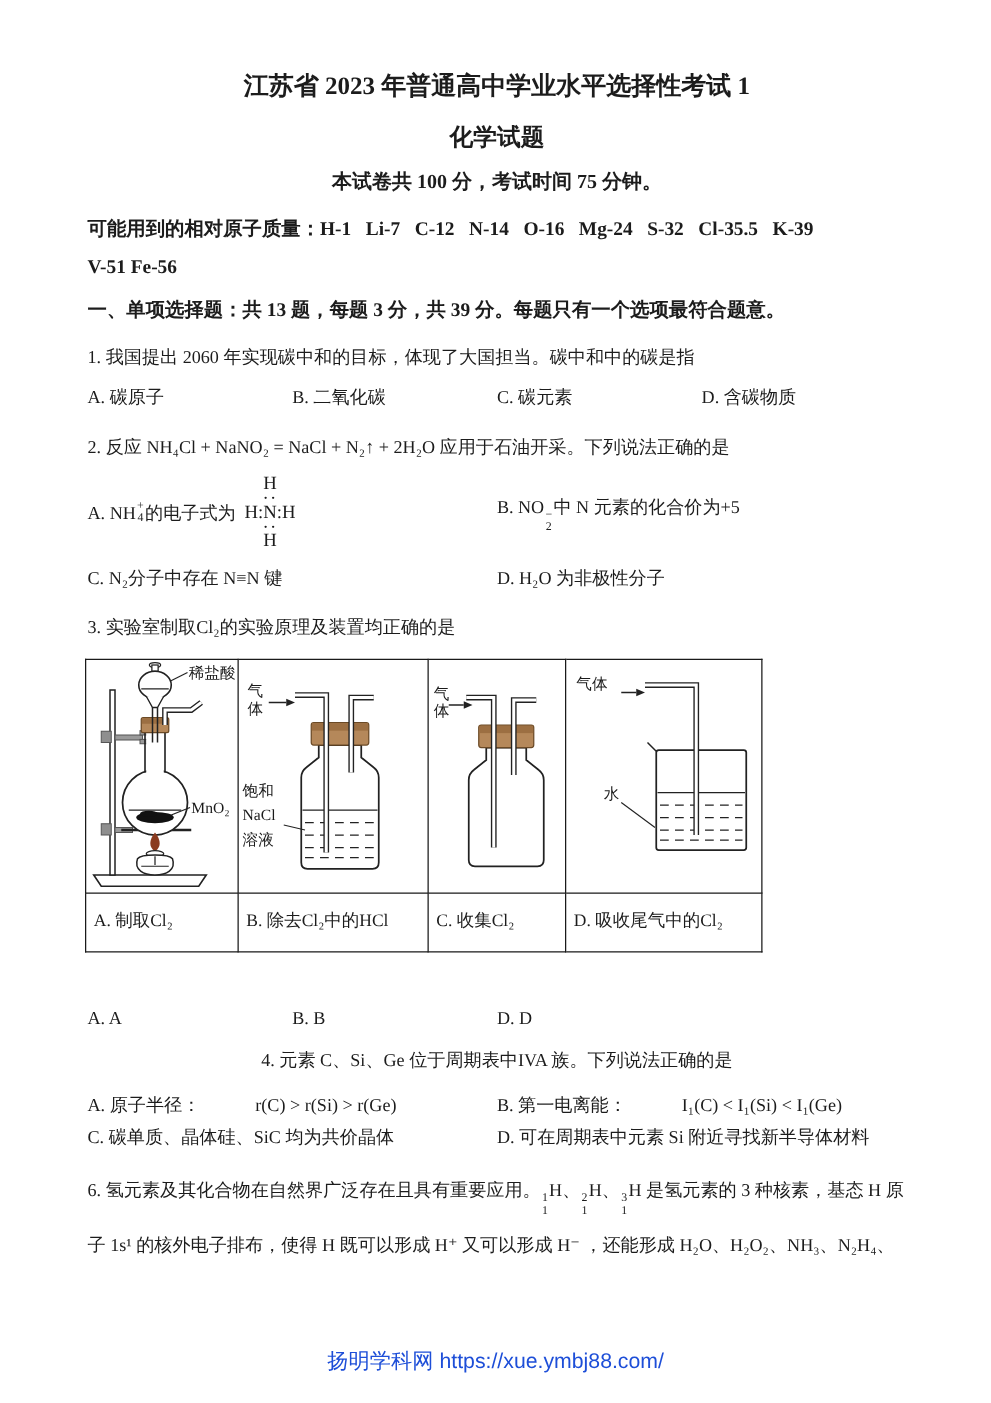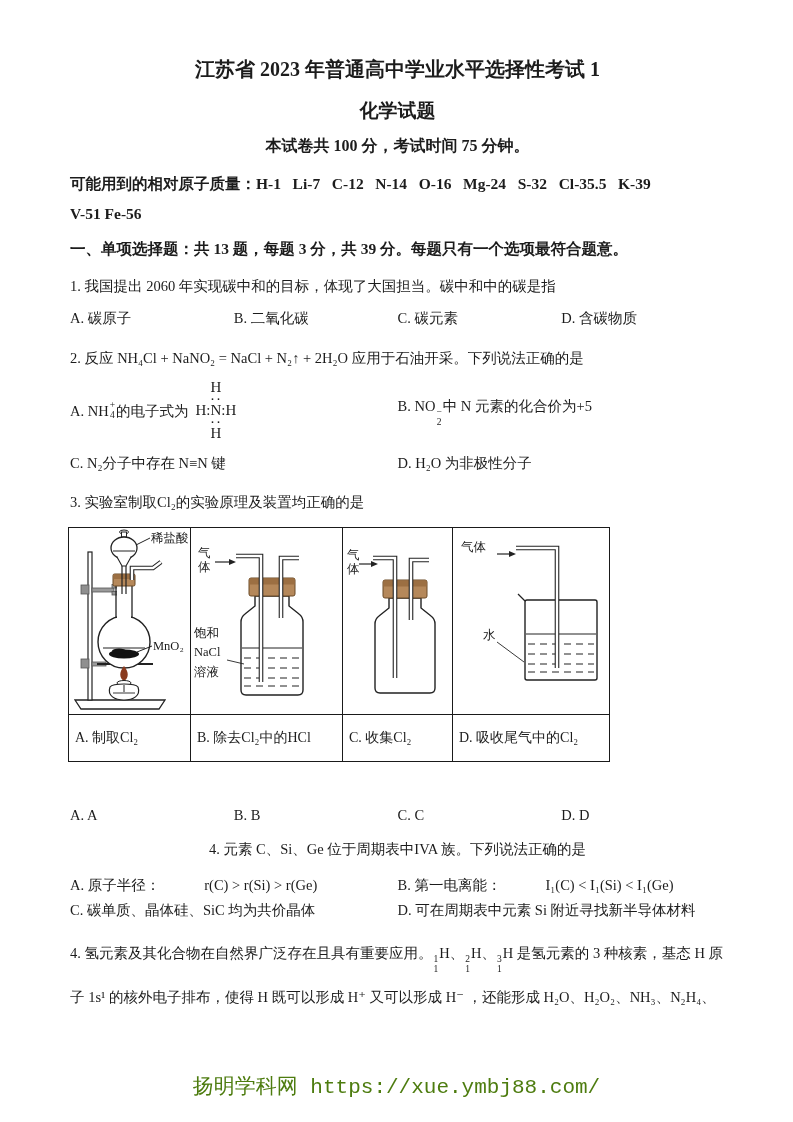--- a/index.html
+++ b/index.html
@@ -38,21 +38,21 @@
   .dlabel.wrap{width:37px;line-height:1.55;}
   svg{display:block;}
   .answers-row{margin-top:42px;}
   .q4-stem{margin-top:12px;text-align:center;}
   .q4-ab{margin-top:12px;line-height:26px;}
   .q4-cd{}
   .math{margin-left:44px;}
   .q5{margin-top:20px;}
   .q5 .l2{margin-top:11px;}
   .footer{position:absolute;left:0;right:0;bottom:22px;text-align:center;
-          font-family:Liberation Mono, monospace;font-size:21px;color:#4d7c0f;}
+          font-family:Liberation Sans, sans-serif;font-size:17px;color:#1d4ed8;}
 </style>
 </head>
 <body>
 
 <div class="page">
   <div class="doc">
 
     <div class="title">江苏省 2023 年普通高中学业水平选择性考试 1</div>
     <div class="subtitle">化学试题</div>
     <div class="exam-info">本试卷共 100 分，考试时间 75 分钟。</div>
@@ -214,40 +214,39 @@
           <td class="caption">A. 制取Cl₂</td>
           <td class="caption">B. 除去Cl₂中的HCl</td>
           <td class="caption">C. 收集Cl₂</td>
           <td class="caption">D. 吸收尾气中的Cl₂</td>
         </tr>
       </tbody>
         </table>
       <div class="row4 answers-row">
         <span>A. A</span>
         <span>B. B</span>
-        <span>C. C</span>
         <span>D. D</span>
       </div>
     </div>
 
     <div>
       <div class="stem q4-stem">4. 元素 C、Si、Ge 位于周期表中IVA 族。下列说法正确的是</div>
       <div class="row2 q4-ab">
         <span><span>A. 原子半径：</span><span class="math">r(C) &gt; r(Si) &gt; r(Ge)</span></span>
         <span><span>B. 第一电离能：</span><span class="math">I₁(C) &lt; I₁(Si) &lt; I₁(Ge)</span></span>
       </div>
       <div class="row2 q4-cd">
         <span>C. 碳单质、晶体硅、SiC 均为共价晶体</span>
         <span>D. 可在周期表中元素 Si 附近寻找新半导体材料</span>
       </div>
     </div>
 
     <div class="q5">
       <div class="stem">
-        <span>4. 氢元素及其化合物在自然界广泛存在且具有重要应用。</span><span class="vstack">
+        <span>6. 氢元素及其化合物在自然界广泛存在且具有重要应用。</span><span class="vstack">
             <span>1</span>
             <span>1</span>
           </span><span>H</span><span>、</span><span class="vstack">
             <span>2</span>
             <span>1</span>
           </span><span>H</span><span>、</span><span class="vstack">
             <span>3</span>
             <span>1</span>
           </span><span>H</span><span> 是氢元素的 3 种核素，基态 H 原</span>
       </div>

